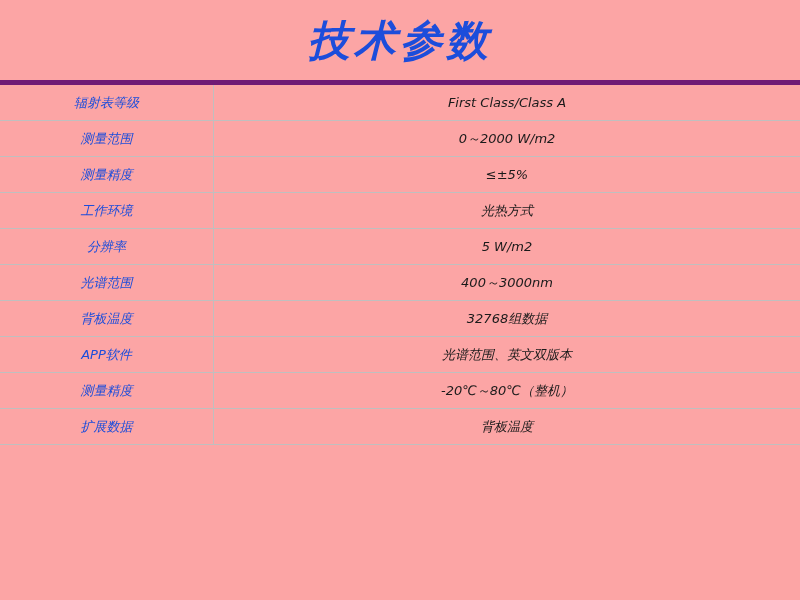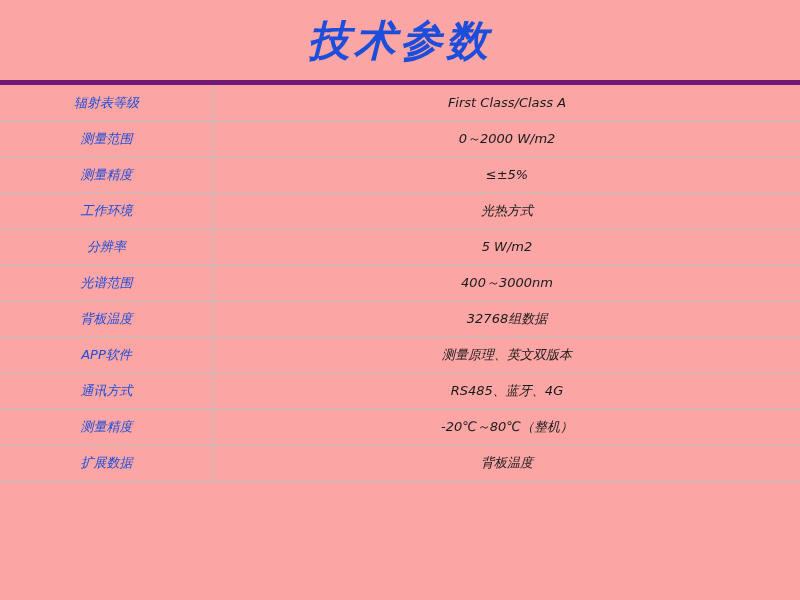--- a/index.html
+++ b/index.html
@@ -88,25 +88,21 @@
       <tr>
         <td class="label">光谱范围</td>
         <td class="value">400～3000nm</td>
       </tr>
       <tr>
         <td class="label">背板温度</td>
         <td class="value">32768组数据</td>
       </tr>
       <tr>
         <td class="label">APP软件</td>
-        <td class="value">测量原理、英文双版本</td>
-      </tr>
-      <tr>
-        <td class="label">通讯方式</td>
-        <td class="value">RS485、蓝牙、4G</td>
+        <td class="value">光谱范围、英文双版本</td>
       </tr>
       <tr>
         <td class="label">测量精度</td>
         <td class="value">-20℃～80℃（整机）</td>
       </tr>
       <tr>
         <td class="label">扩展数据</td>
         <td class="value">背板温度</td>
       </tr>
     </tbody>

